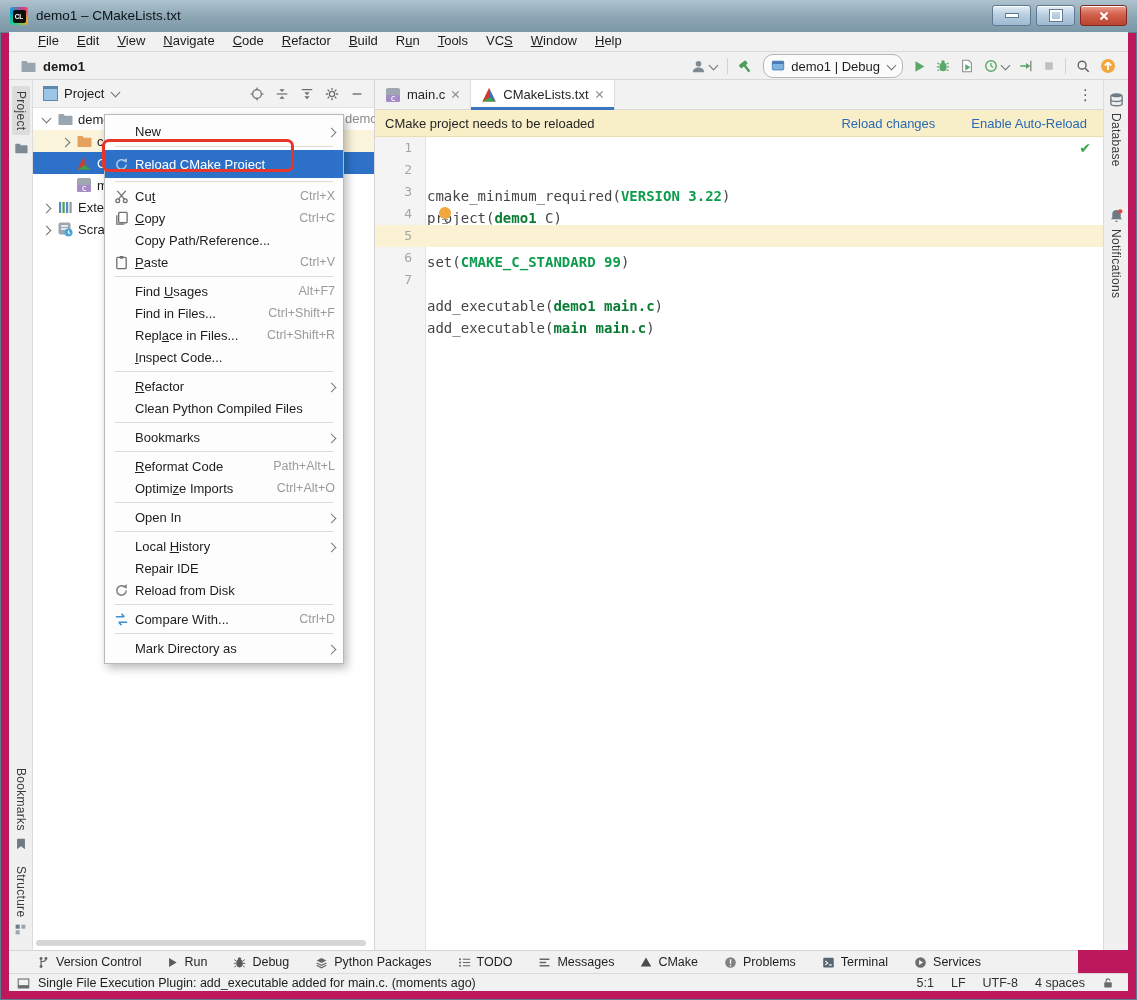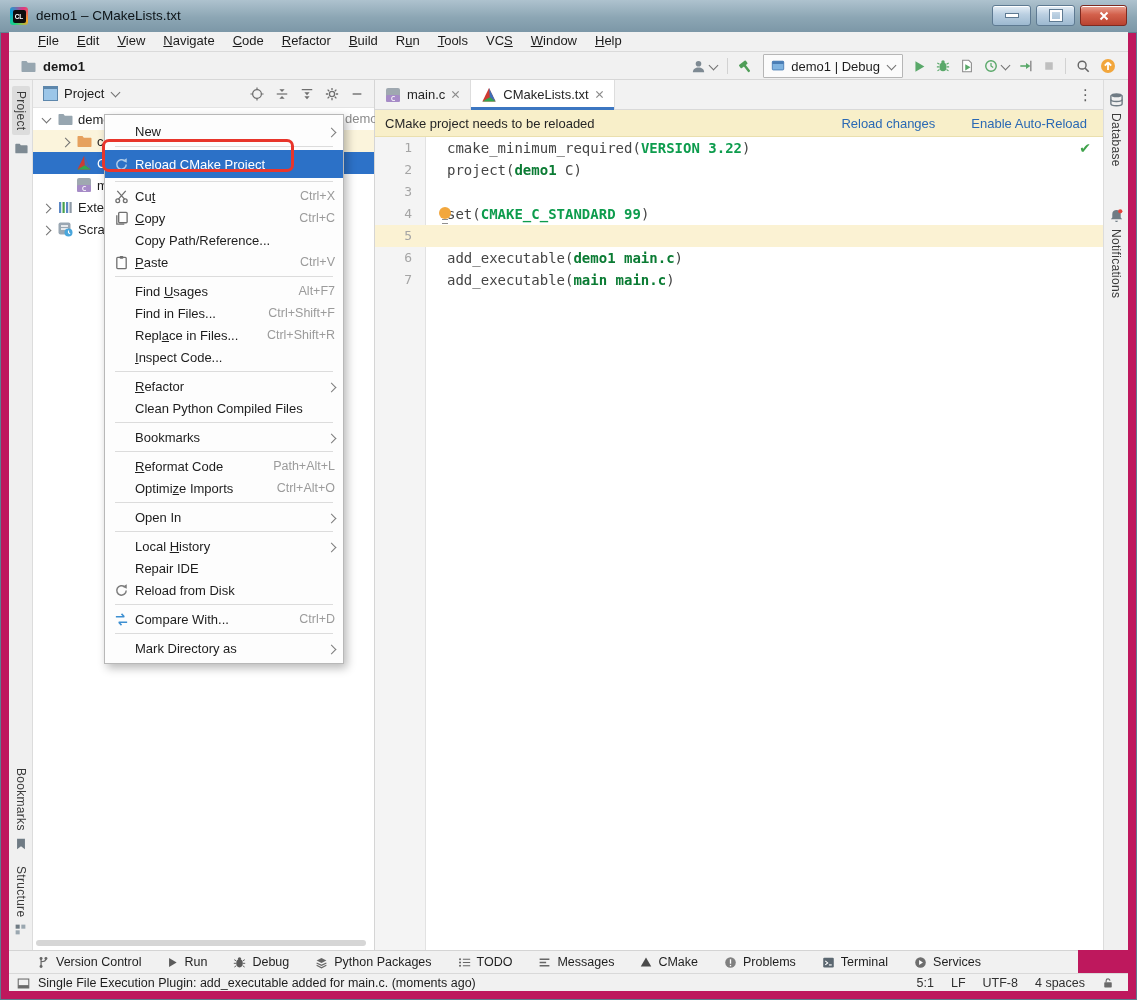--- a/index.html
+++ b/index.html
@@ -24,21 +24,21 @@
     border-bottom:1px solid #DADADA;display:flex;align-items:flex-end;padding-left:20px;box-sizing:border-box;}
   .mb-item{padding:0 9px;font-size:13px;color:#1c1c1c;line-height:20px;}
   .mb-item u{text-decoration:underline;}
   
   .toolbar{position:absolute;left:9px;top:52px;width:1119px;height:28px;background:#F1F1F1;border-bottom:1px solid #D7D7D7;box-sizing:border-box;}
   .tb-left{position:absolute;left:11px;top:0;height:28px;display:flex;align-items:center;gap:7px;}
   .tb-project{font-size:13px;font-weight:bold;color:#1a1a1a;}
   .tb-right{position:absolute;right:12px;top:0;height:28px;display:flex;align-items:center;gap:10px;}
   .tb-sep{width:1px;height:16px;background:#D2D2D2;}
   .tbtn{display:flex;align-items:center;gap:2px;}
-  .runbox{display:flex;align-items:center;gap:6px;height:22px;border:1px solid #B6B6B6;border-radius:1px;
+  .runbox{display:flex;align-items:center;gap:6px;height:22px;border:1px solid #B6B6B6;border-radius:10px;
     background:#FBFBFB;padding:0 7px;font-size:13px;color:#1d1d1d;}
   .chev{display:inline-block;}
   .chev::before{content:'';display:block;width:6px;height:6px;border-right:1.5px solid #707070;border-bottom:1.5px solid #707070;transform:rotate(-45deg);margin:3px 0 0 2px;}
   .chev.d::before{transform:rotate(45deg);margin:0 0 2px 2px;}
   
   .left-stripe{position:absolute;left:9px;top:80px;width:24px;height:870px;background:#F0F0F0;border-right:1px solid #DCDCDC;box-sizing:border-box;}
   .right-stripe{position:absolute;left:1103px;top:80px;width:25px;height:870px;background:#F0F0F0;border-left:1px solid #DCDCDC;box-sizing:border-box;}
   .vlabel{writing-mode:vertical-rl;font-size:12px;color:#3a3a3a;letter-spacing:.3px;}
   .stripe-item{position:absolute;left:0;width:100%;display:flex;flex-direction:column;align-items:center;gap:6px;}
   .stripe-item.active .vlabel{background:#DCDCDC;padding:5px 2px;border-radius:2px;}
@@ -63,21 +63,21 @@
   .tab.active{background:#FFFFFF;}
   .tab.active::after{content:'';position:absolute;left:0;right:0;bottom:-1px;height:3px;background:#3C76C1;}
   .kebab{position:absolute;right:10px;top:0;height:30px;line-height:30px;font-size:15px;color:#5f5f5f;}
   .banner{position:relative;height:27px;background:#F8EFC9;border-bottom:1px solid #EADFAE;display:flex;align-items:center;padding-left:10px;box-sizing:border-box;font-size:13px;color:#262626;}
   .banner-actions{position:absolute;right:16px;display:flex;gap:36px;}
   .banner-actions span{color:#2A69B4;font-size:13px;}
   .gutter-bg{position:absolute;left:0;top:57px;bottom:0;width:50px;background:#F4F4F4;border-right:1px solid #E2E2E2;}
   .code{position:absolute;left:0;top:57px;right:0;bottom:0;}
   .cl{position:relative;display:flex;height:22px;line-height:22px;font-family:"DejaVu Sans Mono",monospace;font-size:14px;}
   .cl .g{width:50px;flex:none;text-align:right;padding-right:13px;box-sizing:border-box;color:#A5A5A5;font-size:13px;}
-  .cl .c{padding-left:22px;white-space:pre;color:#454545;font-weight:500;}
+  .cl .c{padding-left:2px;white-space:pre;color:#454545;font-weight:500;margin-top:48px;}
   .cl.cur{background:#FBF2D3;}
   .cl .kw{color:#0D9C4D;font-weight:bold;}
   .cl .num{color:#0D9C4D;font-weight:bold;}
   .cl .arg{color:#0A7B33;font-weight:bold;}
   .bulb{position:absolute;left:64px;top:4px;width:12px;height:12px;border-radius:50%;background:#F2A73D;}
   .bulb::after{content:'';position:absolute;left:3px;top:12px;width:6px;height:3px;border-top:1px solid #909090;border-bottom:1px solid #909090;}
   .inspect-ok{position:absolute;right:12px;top:60px;color:#3FA24B;font-size:14px;font-weight:bold;}
   
   .ctxmenu{position:absolute;left:104px;top:114px;width:240px;background:#FDFDFD;border:1px solid #B8B8B8;
     box-shadow:3px 4px 9px rgba(0,0,0,.28);padding:4px 0;box-sizing:border-box;z-index:40;}

